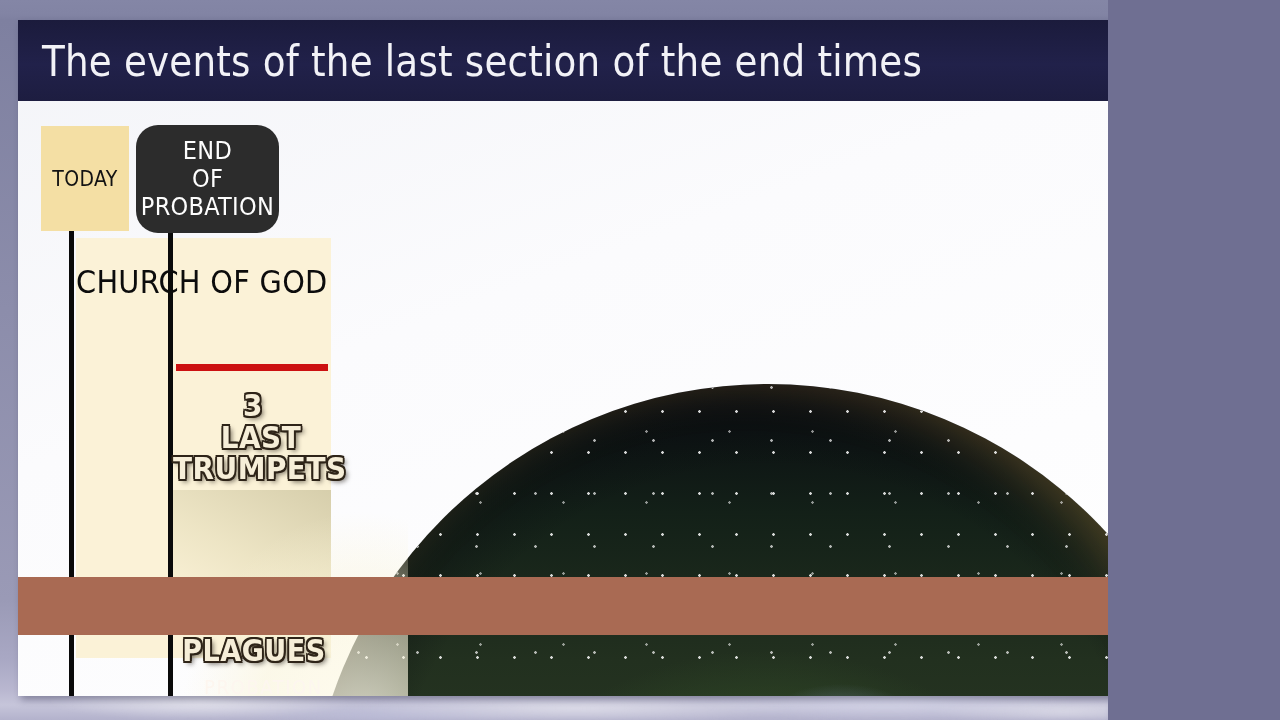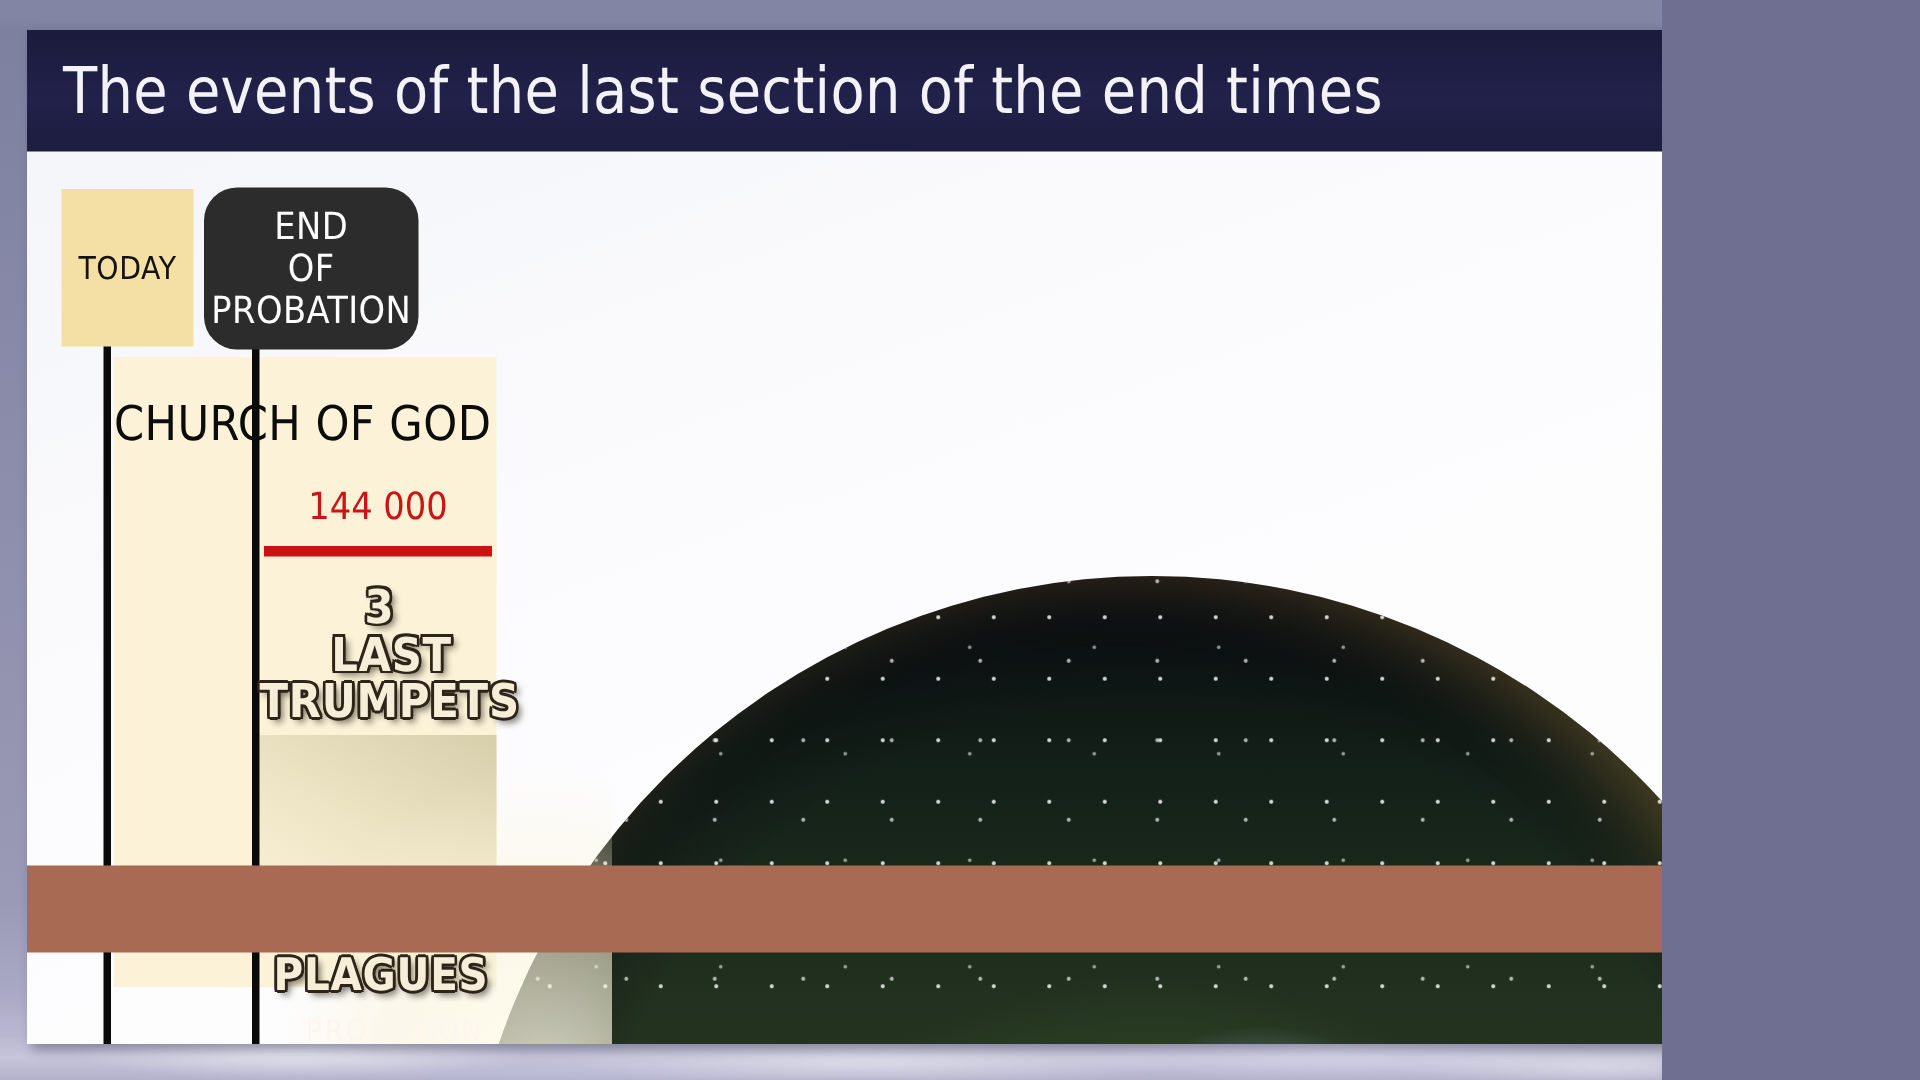--- a/index.html
+++ b/index.html
@@ -234,21 +234,20 @@
     </div>
 
     <div id="probation-box">
       <span>END</span>
       <span>OF</span>
       <span>PROBATION</span>
     </div>
 
     <div id="church-label">CHURCH OF GOD</div>
 
-    <div id="count-144000">144 000</div>
     <div id="red-rule"></div>
 
     <div id="trumpets-block" class="embossed">
       <span class="l1">3</span>
       <span class="l2">LAST</span>
       <span class="l3">TRUMPETS</span>
     </div>
 
     <div id="plagues-label" class="embossed">7 PLAGUES</div>
 

